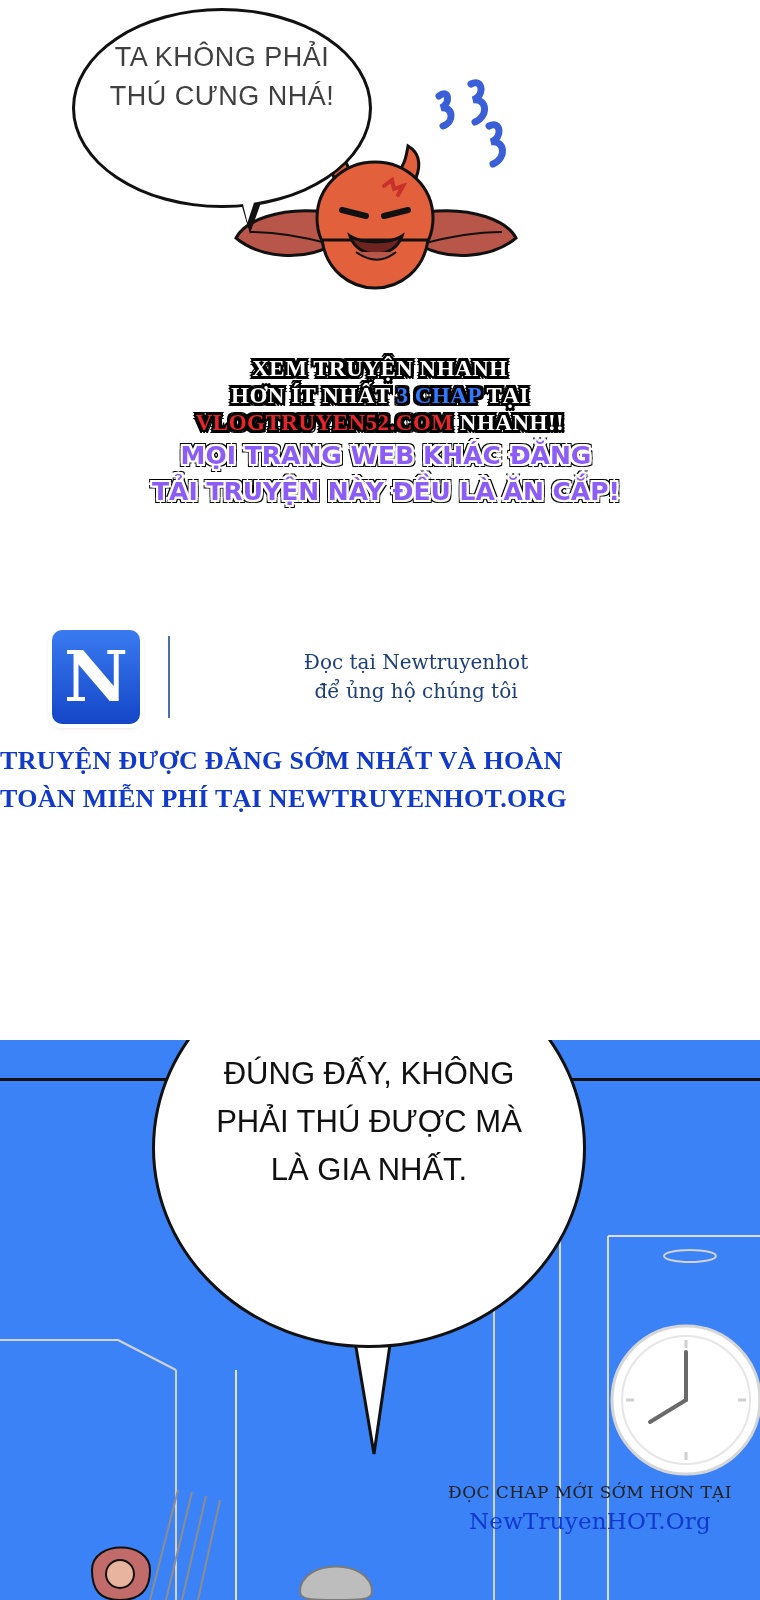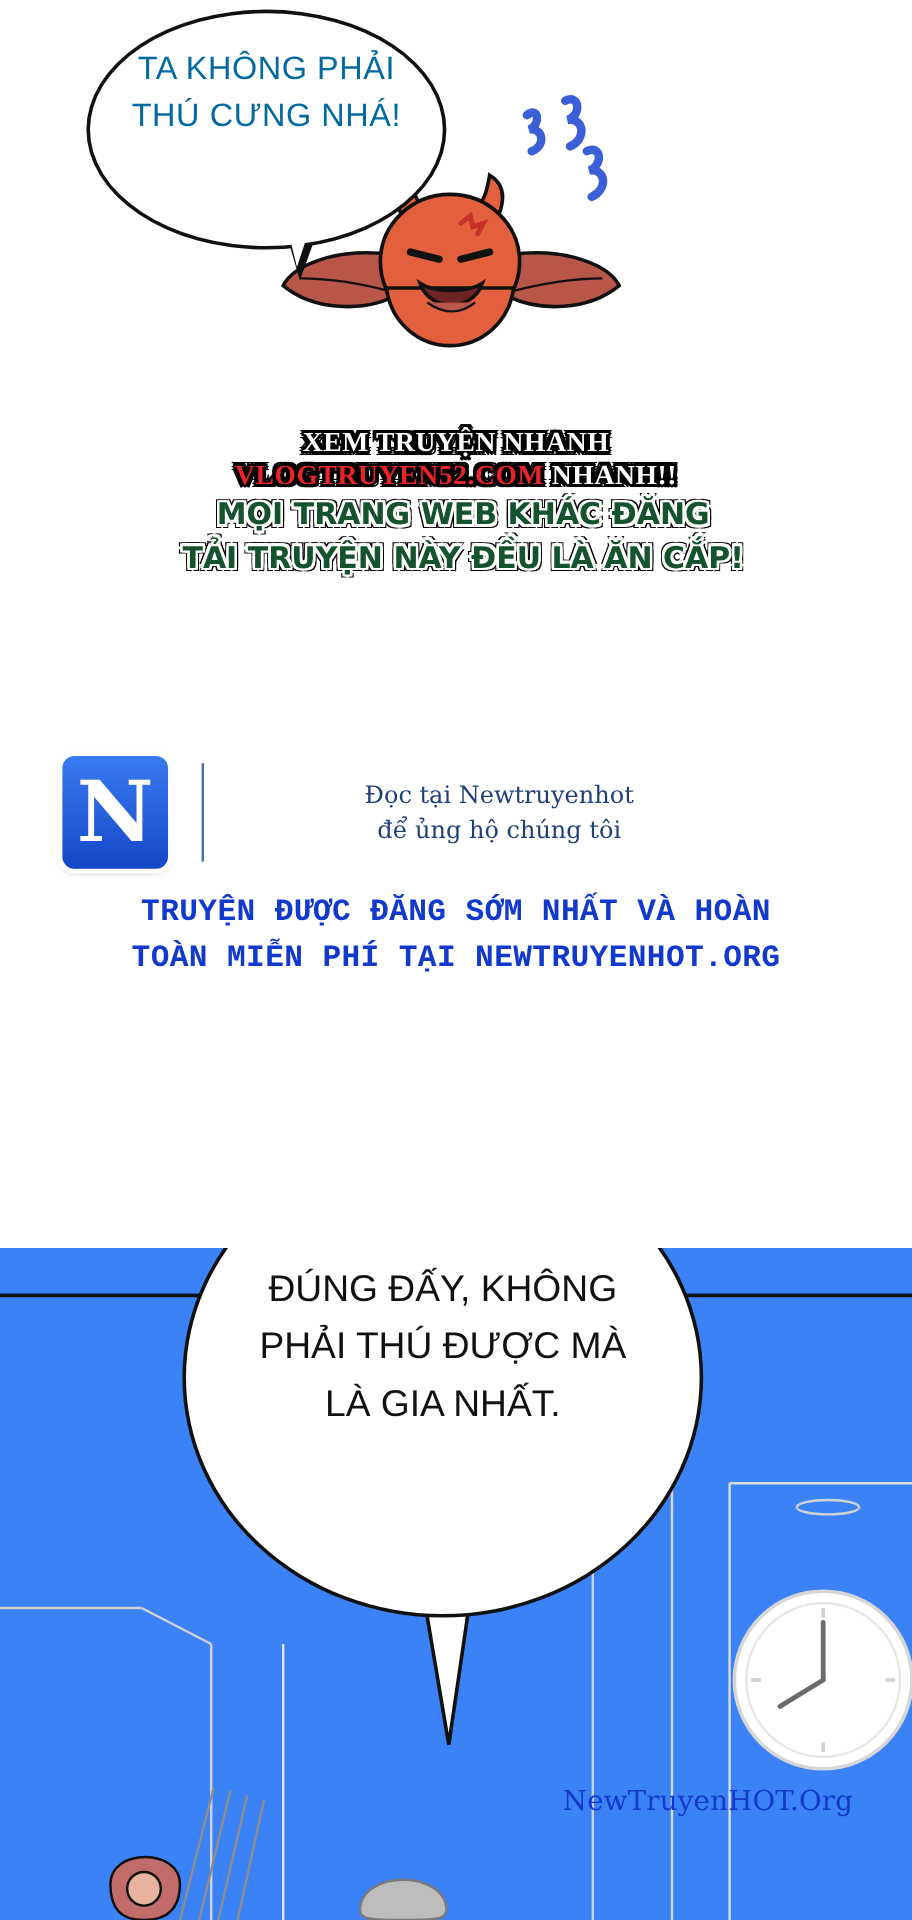--- a/index.html
+++ b/index.html
@@ -38,21 +38,21 @@
   }
   .bubble1-text {
     position: absolute;
     left: 72px;
     top: 38px;
     width: 300px;
     text-align: center;
     font-size: 27px;
     line-height: 1.45;
     letter-spacing: 0.5px;
-    color: #0369a1;
+    color: #404040;
     z-index: 7;
     font-weight: 500;
   }
   .bubble1-tail {
     position: absolute;
     left: 228px;
     top: 175px;
     width: 0; height: 0;
     border-left: 26px solid transparent;
     border-right: 12px solid transparent;
@@ -122,21 +122,21 @@
   }
   .ad-red {
     color: #e8232a;
   }
   .ad-sub {
     margin-top: 4px;
     font-family: "DejaVu Sans", sans-serif;
     font-weight: bold;
     font-size: 25px;
     line-height: 1.25;
-    color: #14532d;
+    color: #8b5cf6;
     text-shadow:
       -2px -2px 0 #fff, 2px -2px 0 #fff, -2px 2px 0 #fff, 2px 2px 0 #fff,
       0 -2px 0 #fff, 0 2px 0 #fff, -2px 0 0 #fff, 2px 0 0 #fff,
       -3px -3px 0 #000, 3px -3px 0 #000, -3px 3px 0 #000, 3px 3px 0 #000;
     padding-left: 12px;
   }
 
   
   .brand {
     position: absolute;
@@ -184,22 +184,21 @@
     font-size: 20px;
     line-height: 1.45;
     color: #1f3f7a;
   }
 
   .promo {
     position: absolute;
     left: 0;
     top: 742px;
     width: 760px;
-    text-align: center;
-    font-family: Liberation Mono, monospace;
+    font-family: Liberation Serif, serif;
     font-weight: bold;
     font-size: 26px;
     line-height: 1.45;
     color: #1139cc;
     letter-spacing: 0.3px;
     z-index: 10;
   }
 
   
   .panel2 {
@@ -318,20 +317,21 @@
 
       <path d="M154 46 l8 -6 l2 9 l9 -3 l-5 9" fill="none" stroke="#c8302a" stroke-width="4" stroke-linecap="round"></path>
 
       <path d="M120 96 C128 120, 164 120, 172 96 C160 104, 132 104, 120 96 Z" fill="#6e2420" stroke="#111" stroke-width="3"></path>
       <path d="M126 112 C140 122, 154 122, 166 112" fill="#b8564a" stroke="#111" stroke-width="2"></path>
     </svg>
   </div>
 
   <div class="ad">
     <div class="ad-l1">XEM TRUYỆN NHANH</div>
+    <div class="ad-l2"><span>HƠN ÍT NHẤT </span><span class="ad-blue">3 CHAP</span><span> TẠI</span></div>
     <div class="ad-l3"><span class="ad-red">VLOGTRUYEN52.COM</span><span> NHANH!!</span></div>
     <div class="ad-sub">MỌI TRANG WEB KHÁC ĐĂNG</div>
     <div class="ad-sub">TẢI TRUYỆN NÀY ĐỀU LÀ ĂN CẮP!</div>
   </div>
 
   <div class="brand">
     <div class="brand-logo">
       <span>N</span>
     </div>
     <div class="brand-divider"></div>
@@ -391,16 +391,17 @@
 
     <div class="bubble2"></div>
     <div class="bubble2-text">
       <div>ĐÚNG ĐẤY, KHÔNG</div>
       <div>PHẢI THÚ ĐƯỢC MÀ</div>
       <div>LÀ GIA NHẤT.</div>
     </div>
   </div>
 
   <div class="footer-note">
+    <div class="l1">ĐỌC CHAP MỚI SỚM HƠN TẠI</div>
     <div class="l2">NewTruyenHOT.Org</div>
   </div>
 
 </div>
 
 </body></html>

